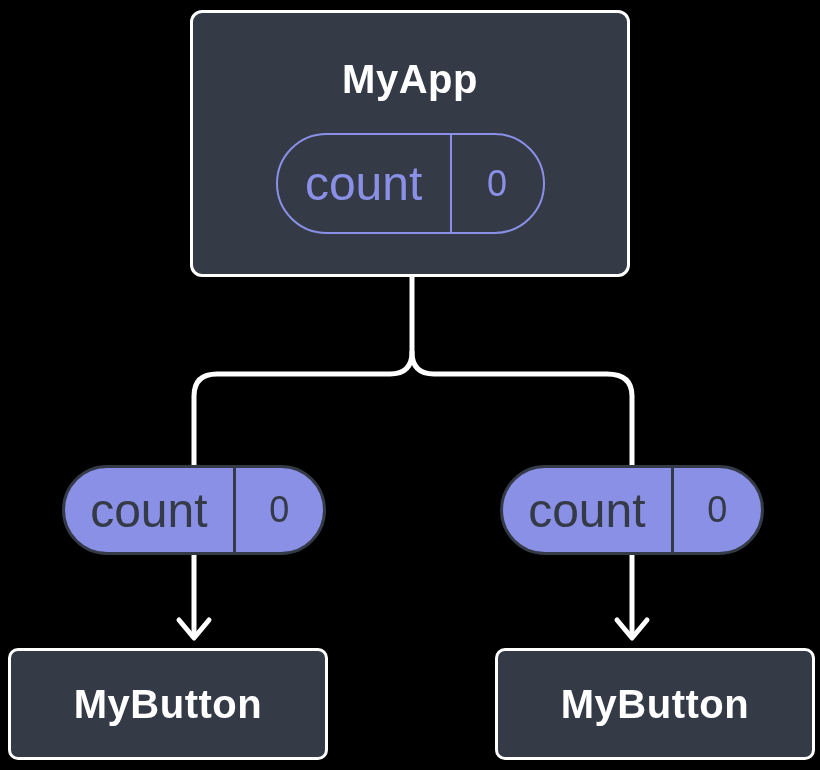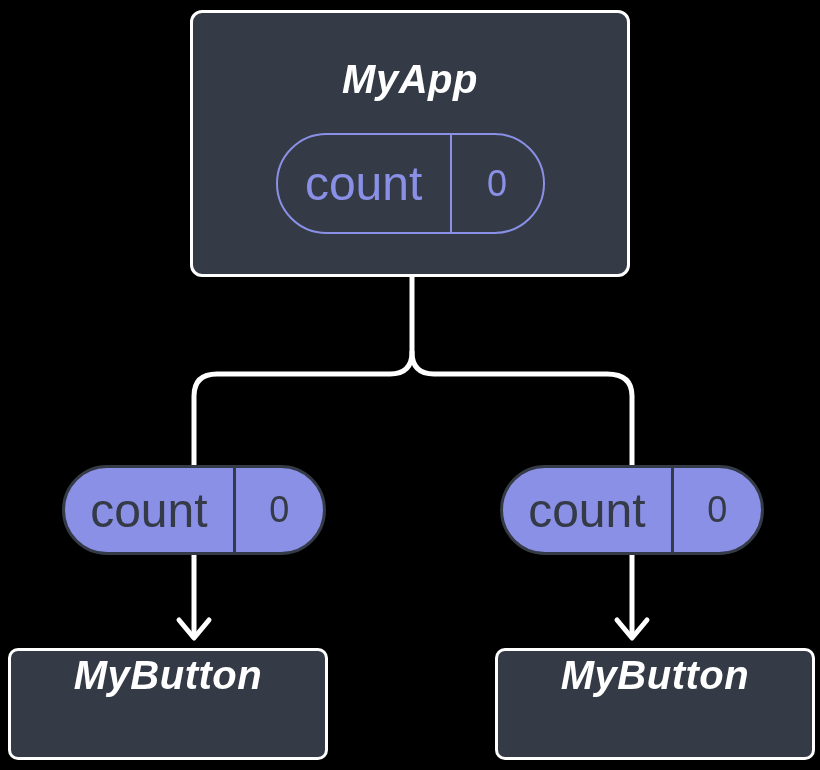--- a/index.html
+++ b/index.html
@@ -31,26 +31,25 @@
   }
   .node-root{
     left:190px;top:10px;width:440px;height:267px;
     display:flex;flex-direction:column;align-items:center;
     padding-top:42px;
   }
   .node-title{
     color:var(--title-text);
     font-size:40px;font-weight:600;line-height:48px;
     letter-spacing:0.5px;
-    font-style:italic;
   }
   .node-leaf{
     top:648px;width:320px;height:112px;
     border-radius:10px;
-    display:flex;align-items:flex-start;justify-content:center;
+    display:flex;align-items:center;justify-content:center;
   }
   .node-leaf-left{left:8px;}
   .node-leaf-right{left:495px;}
   .pill{
     display:flex;align-items:stretch;
     border-radius:999px;
     overflow:hidden;
   }
   .pill-outline{
     width:269px;height:101px;

